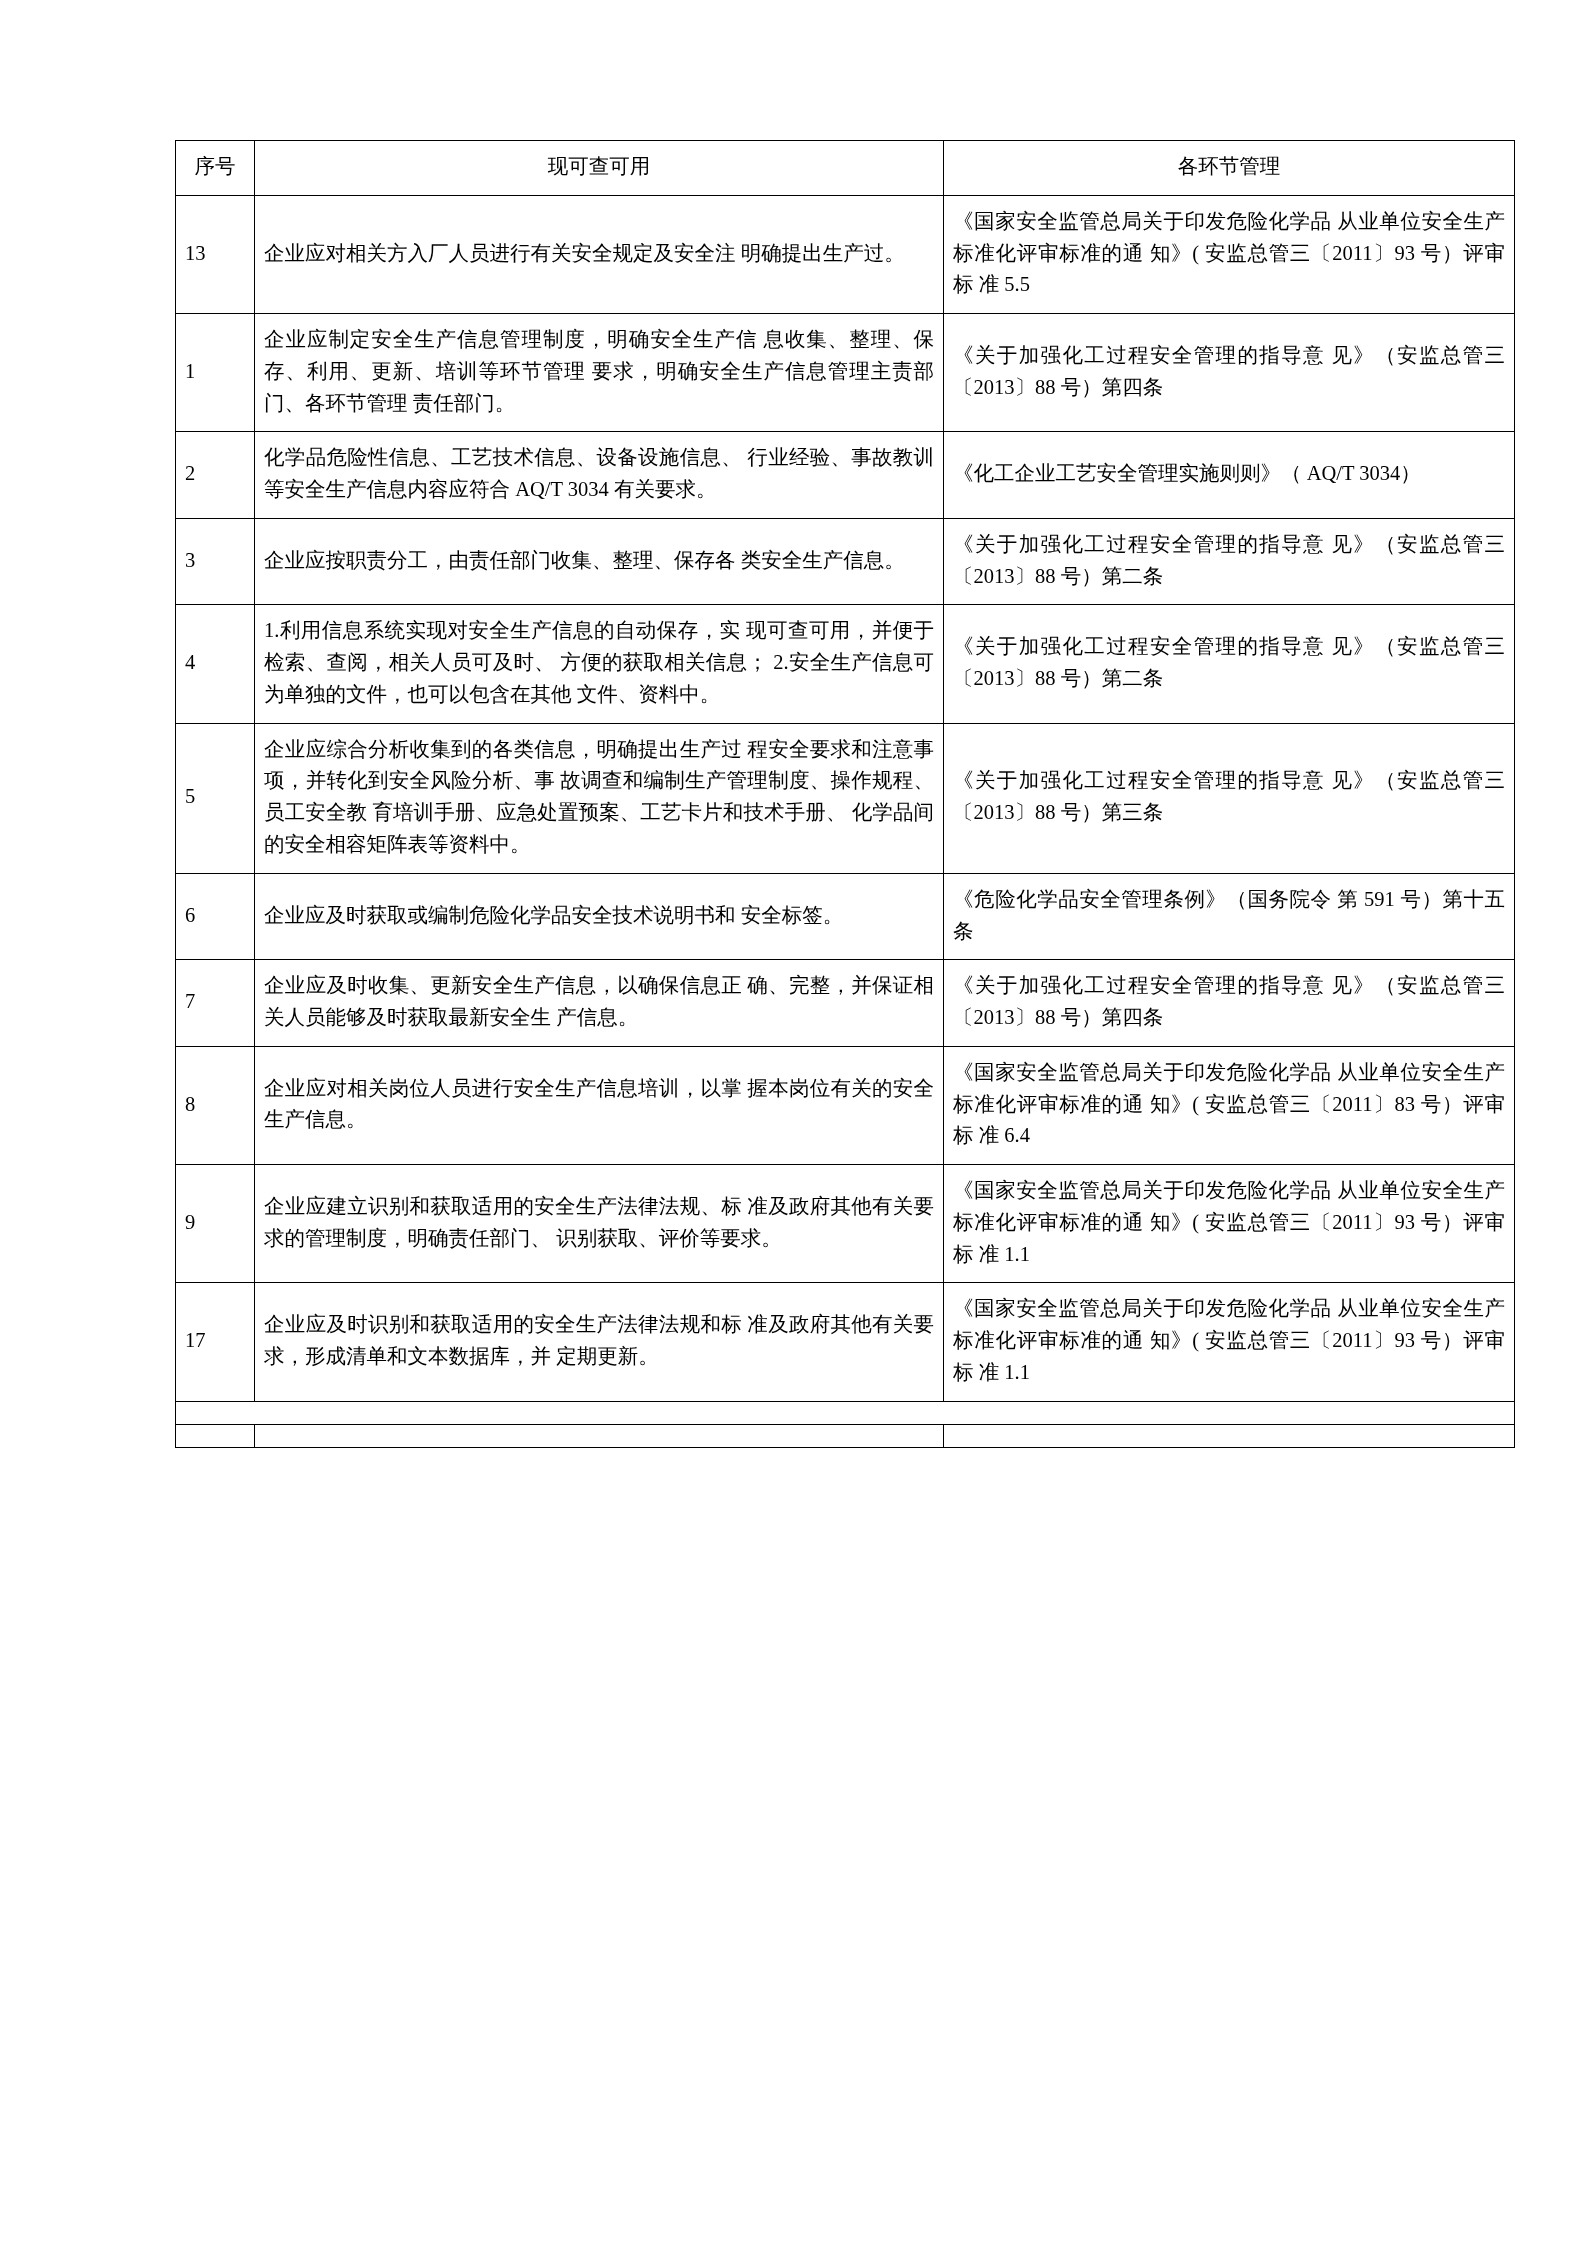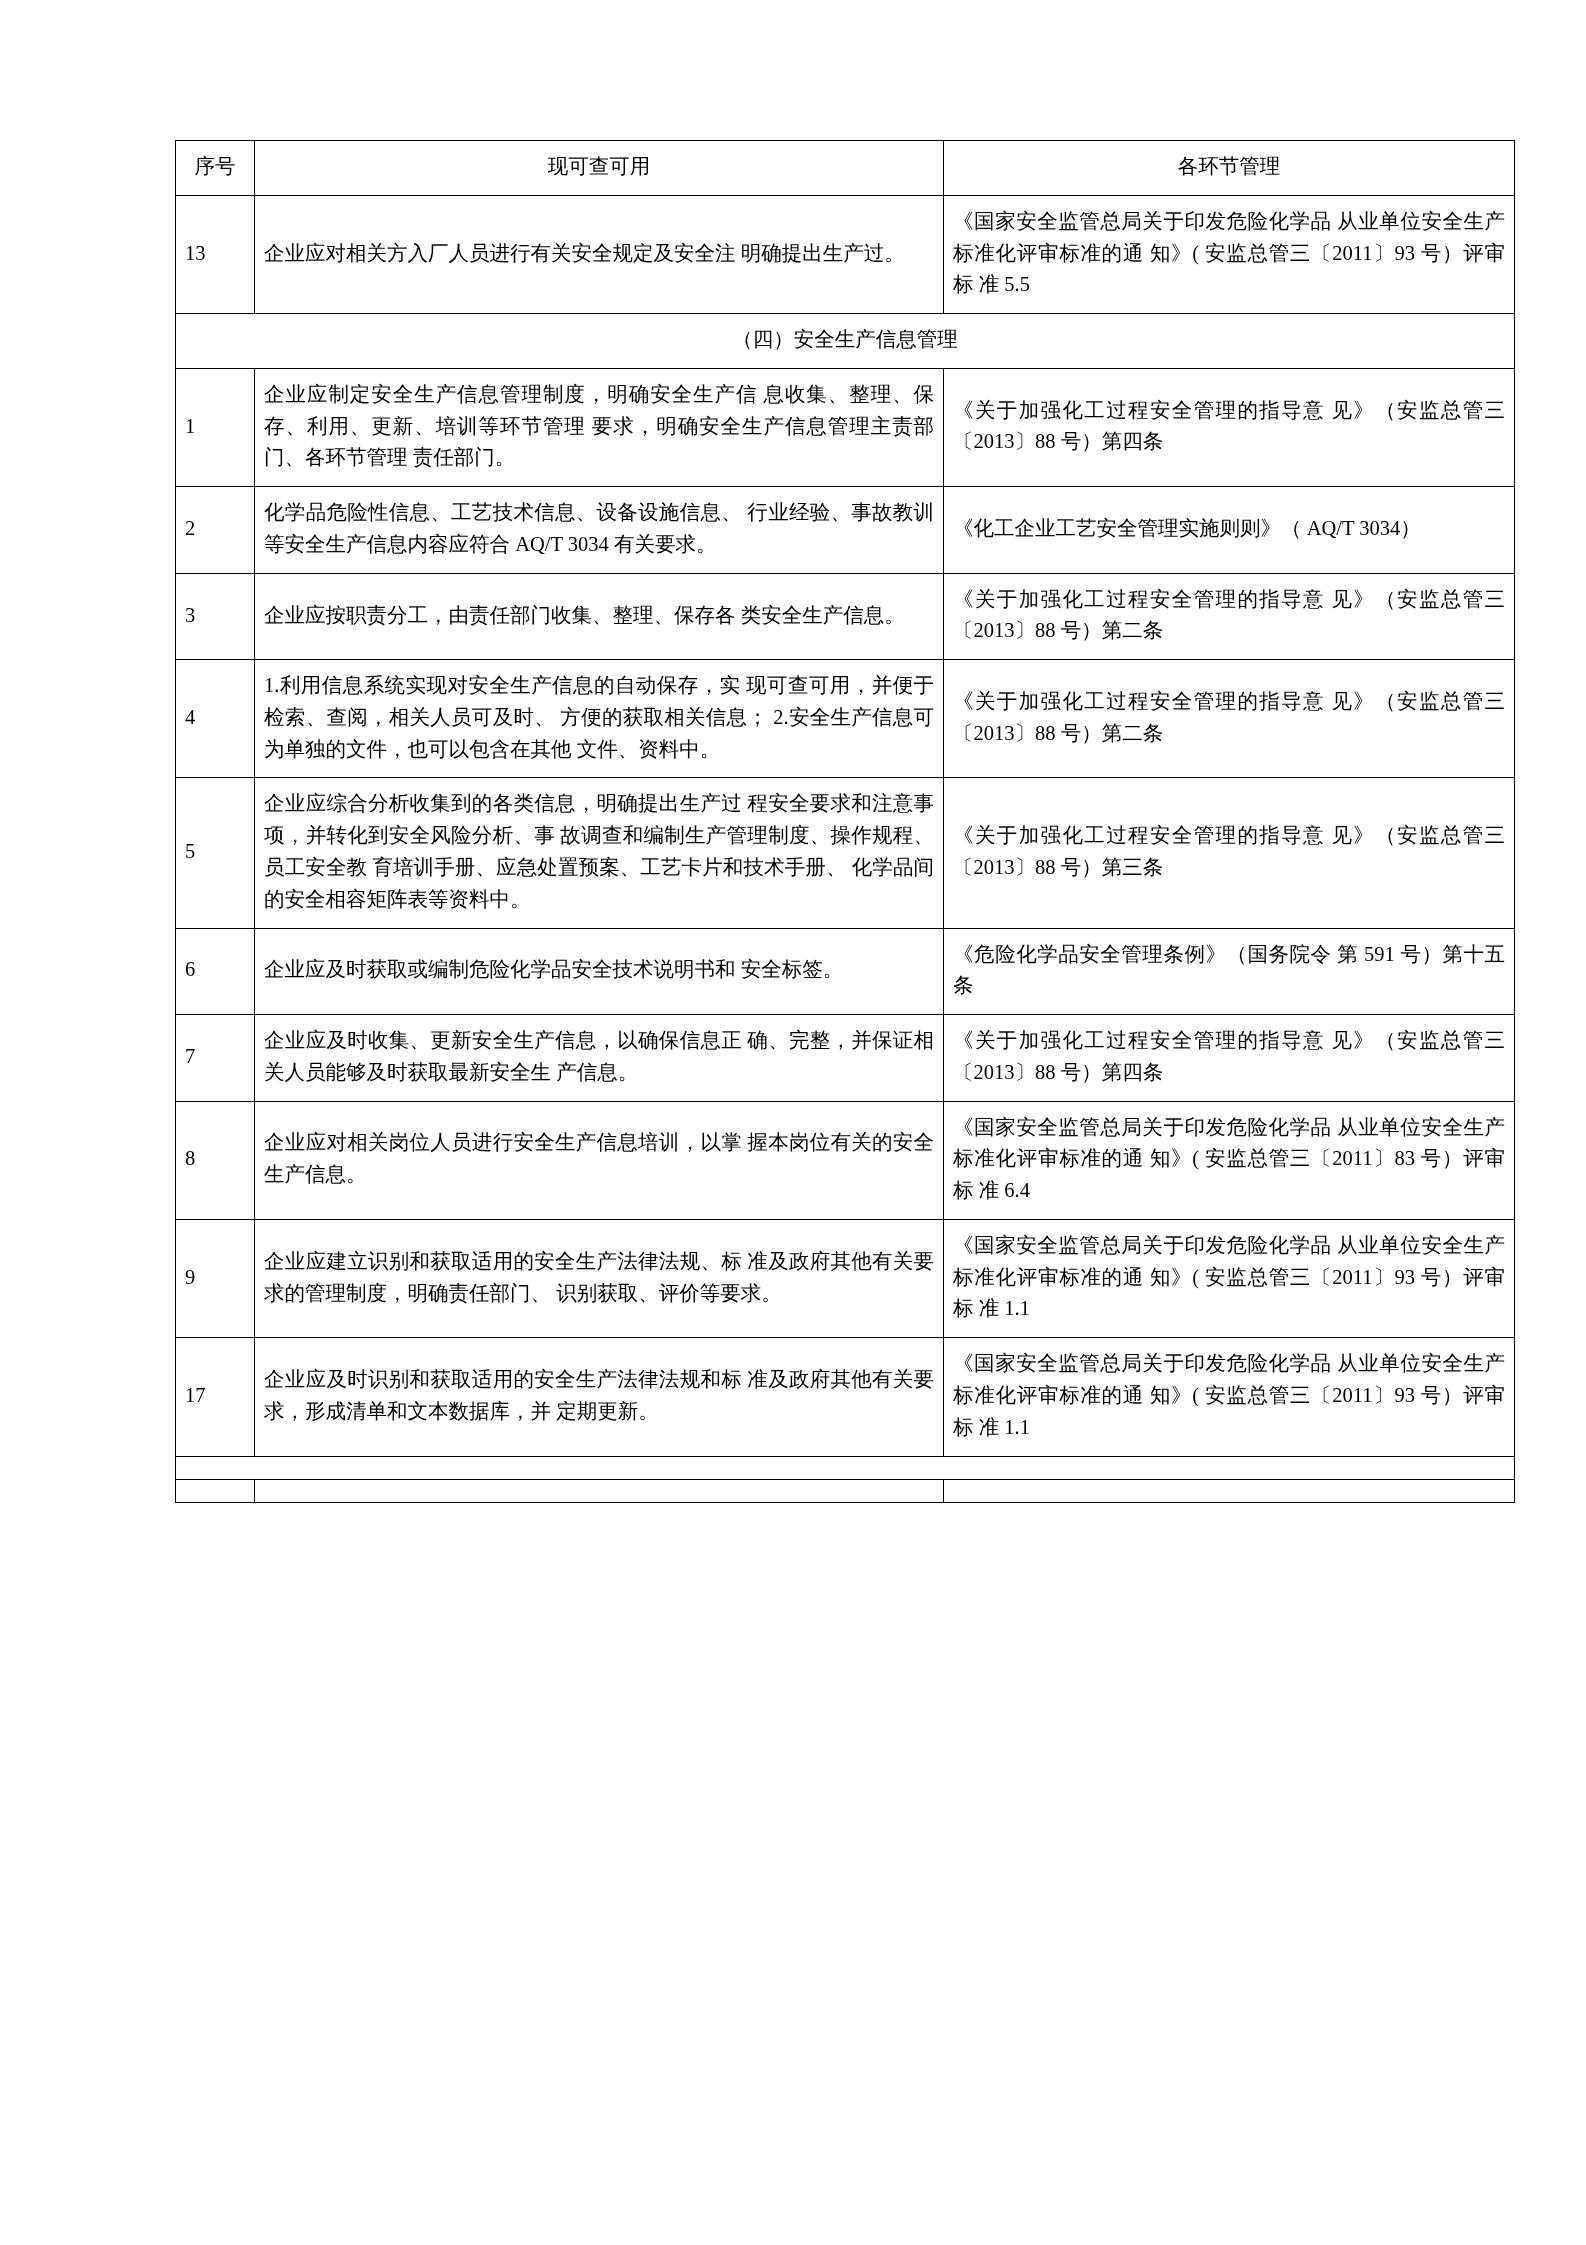--- a/index.html
+++ b/index.html
@@ -77,23 +77,20 @@
       </tr>
     </thead>
     <tbody>
 
       <tr>
         <td class="no">13</td>
         <td class="content">企业应对相关方入厂人员进行有关安全规定及安全注 明确提出生产过。</td>
         <td class="basis">《国家安全监管总局关于印发危险化学品 从业单位安全生产标准化评审标准的通 知》( 安监总管三〔2011〕93 号）评审标 准 5.5</td>
       </tr>
 
-      <tr>
-        <td class="section" colspan="3">（四）安全生产信息管理</td>
-      </tr>
 
       <tr>
         <td class="no">1</td>
         <td class="content">企业应制定安全生产信息管理制度，明确安全生产信 息收集、整理、保存、利用、更新、培训等环节管理 要求，明确安全生产信息管理主责部门、各环节管理 责任部门。</td>
         <td class="basis">《关于加强化工过程安全管理的指导意 见》（安监总管三〔2013〕88 号）第四条</td>
       </tr>
 
       <tr>
         <td class="no">2</td>
         <td class="content">化学品危险性信息、工艺技术信息、设备设施信息、 行业经验、事故教训等安全生产信息内容应符合 AQ/T 3034 有关要求。</td>

